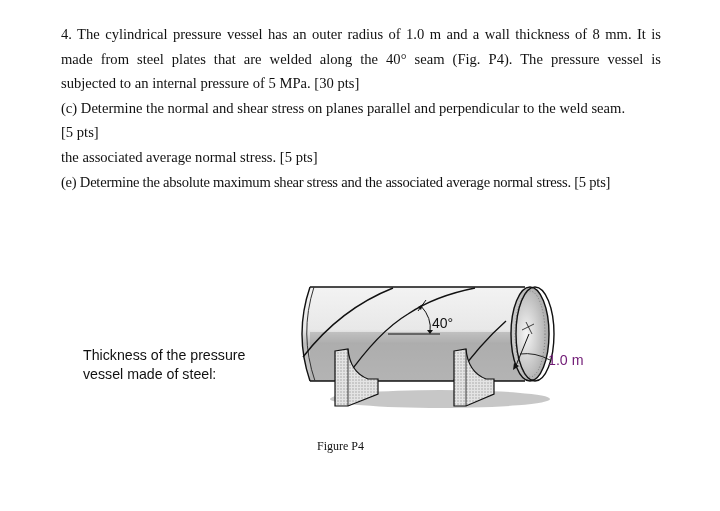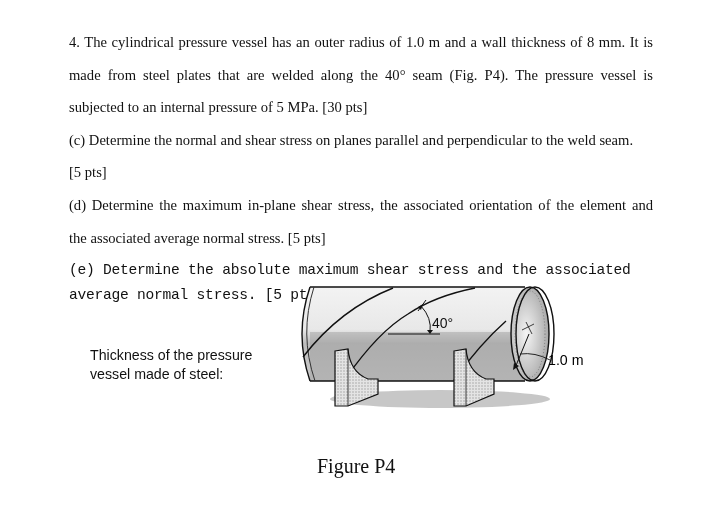--- a/index.html
+++ b/index.html
@@ -1,37 +1,36 @@
 <!DOCTYPE html>
 <html><head>
 <meta charset="utf-8">
 <style>
   html, body { margin: 0; padding: 0; background: #ffffff; }
   body { width: 720px; height: 511px; position: relative; overflow: hidden; font-family: "Liberation Serif", serif; color: #111; }
   .problem { position: absolute; left: 61px; top: 22px; width: 600px; font-size: 14.6px; line-height: 24.6px; }
-  .problem p { margin: 8px; }
+  .problem p { margin: 0; }
   .just { text-align: justify; text-align-last: justify; }
   .bold { font-weight: normal; }
   .fig { position: absolute; left: 280px; top: 274px; width: 300px; height: 140px; }
-  .thick { position: absolute; left: 83px; top: 346px; font-family: "Liberation Sans", sans-serif; font-size: 14.2px; line-height: 18.5px; color: #111; margin-left: 7px; }
-  .radius-label { position: absolute; left: 548px; top: 352px; font-family: "Liberation Sans", sans-serif; font-size: 14.2px; color: #000000; }
-  .caption { position: absolute; left: 317px; top: 455px; font-family: "Liberation Serif", serif; font-size: 20px; color: #111; }
+  .thick { position: absolute; left: 83px; top: 346px; font-family: "Liberation Sans", sans-serif; font-size: 14.2px; line-height: 18.5px; color: #111; }
+  .radius-label { position: absolute; left: 548px; top: 352px; font-family: "Liberation Sans", sans-serif; font-size: 14.2px; color: #701a75; }
+  .caption { position: absolute; left: 317px; top: 439px; font-family: "Liberation Serif", serif; font-size: 12px; color: #111; }
 </style>
 </head>
 <body>
 
 <div class="problem">
   <p class="just">4. The cylindrical pressure vessel has an outer radius of 1.0 m and a wall thickness of 8 mm. It is</p>
   <p class="just">made from steel plates that are welded along the 40° seam (Fig. P4). The pressure vessel is</p>
   <p><span>subjected to an internal pressure of 5 MPa.</span> <span class="bold">[30 pts]</span></p>
   <p>(c) Determine the normal and shear stress on planes parallel and perpendicular to the weld seam.</p>
   <p>[5 pts]</p>
-  <p class="just">(d) Determine the maximum in-plane shear stress, the associated orientation of the element and</p>
   <p>the associated average normal stress. [5 pts]</p>
-  <p style="letter-spacing:-0.25px;font-family:Liberation Mono, monospace;">(e) Determine the absolute maximum shear stress and the associated average normal stress. [5 pts]</p>
+  <p style="letter-spacing:-0.25px;">(e) Determine the absolute maximum shear stress and the associated average normal stress. [5 pts]</p>
 </div>
 
 <div class="thick">
   <div>Thickness of the pressure</div>
   <div>vessel made of steel:</div>
 </div>
 
 <svg class="fig" viewBox="0 0 300 140" width="300" height="140">
   <defs>
     <pattern id="dots" width="3" height="3" patternUnits="userSpaceOnUse">

